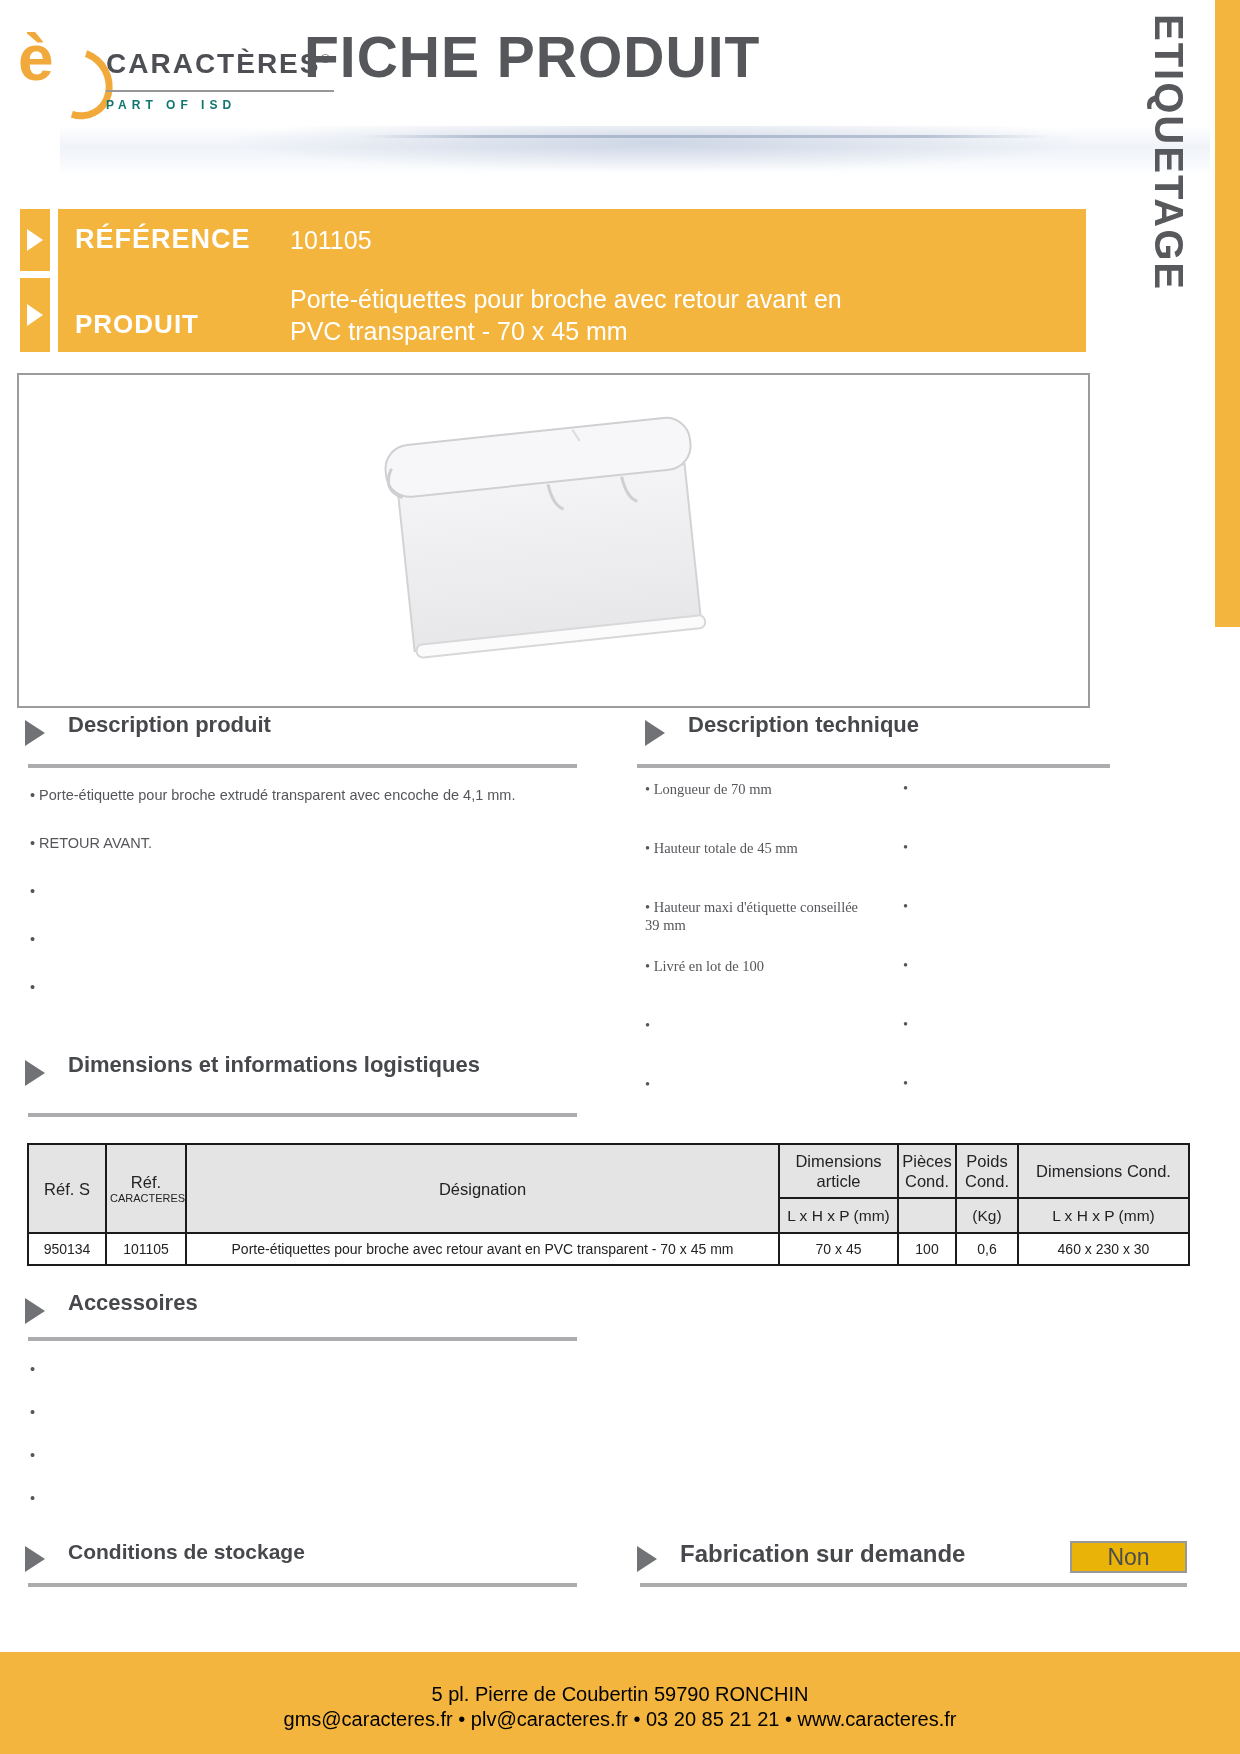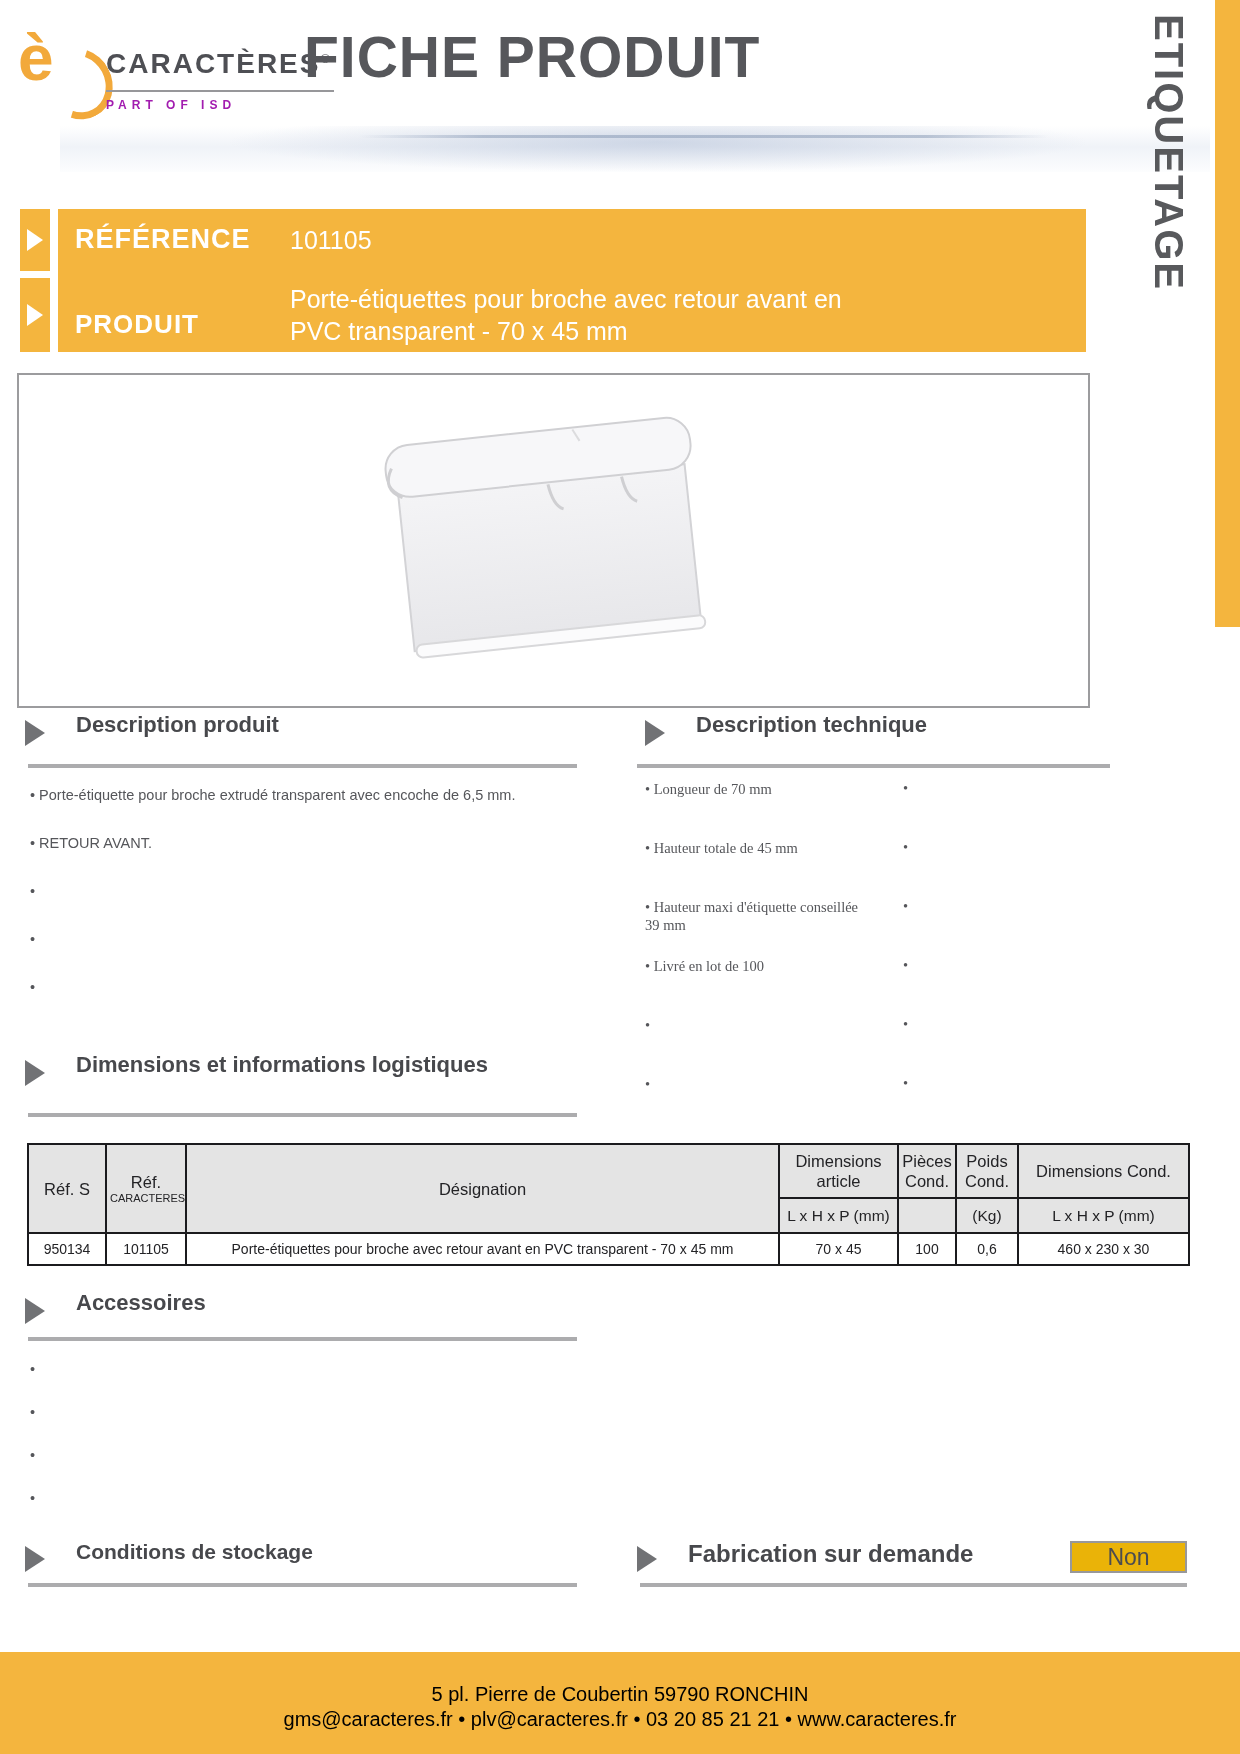--- a/index.html
+++ b/index.html
@@ -10,21 +10,21 @@
   .logo{position:absolute;left:16px;top:26px;width:300px;height:100px;}
   .logo-mark{position:absolute;left:0;top:6px;width:86px;height:88px;}
   .logo-e{position:absolute;left:2px;top:-6px;font-size:64px;font-weight:700;color:#F2A93B;line-height:1;}
   .logo-arc{position:absolute;left:30px;top:16px;width:52px;height:58px;border:7px solid #F2A93B;
             border-radius:50%;border-top-color:transparent;border-left-color:transparent;
             transform:rotate(-28deg);}
   .logo-name{position:absolute;left:90px;top:22px;font-size:28px;font-weight:700;color:#4E4F54;
              letter-spacing:2px;white-space:nowrap;}
   .logo-copy{font-size:13px;vertical-align:super;letter-spacing:0;}
   .logo-rule{position:absolute;left:90px;top:64px;width:228px;height:2px;background:#97979A;}
-  .logo-tag{position:absolute;left:90px;top:72px;font-size:12px;font-weight:700;color:#a21caf;
+  .logo-tag{position:absolute;left:90px;top:72px;font-size:12px;font-weight:700;color:#0f766e;
             letter-spacing:5px;}
   .page-title{position:absolute;left:304px;top:24px;font-size:57px;font-weight:700;color:#56575B;
               letter-spacing:1px;white-space:nowrap;}
 
   
   .ribbon{position:absolute;left:60px;top:126px;width:1150px;height:46px;
           background:
             radial-gradient(ellipse 52% 90% at 52% 35%, rgba(150,168,200,0.40), rgba(150,168,200,0) 72%),
             linear-gradient(180deg, rgba(212,222,238,0) 0%, rgba(205,215,232,0.30) 45%, rgba(232,238,248,0.12) 100%);}
   .ribbon::before{content:"";position:absolute;left:26%;top:9px;width:60%;height:3px;
@@ -54,21 +54,21 @@
              white-space:pre-line;font-weight:400;}
 
   
   .img-box{position:absolute;left:17px;top:373px;width:1069px;height:331px;border:2px solid #9C9C9E;
            background:#fff;}
   .product-svg{position:absolute;left:356px;top:18px;}
 
   
   .sec-arrow{position:absolute;width:0;height:0;border-top:13px solid transparent;
              border-bottom:13px solid transparent;border-left:20px solid #717275;}
-  .sec-title{position:absolute;font-size:22px;font-weight:700;color:#47484C;white-space:nowrap;margin-left:8px;}
+  .sec-title{position:absolute;font-size:22px;font-weight:700;color:#47484C;white-space:nowrap;}
   .sec-line{position:absolute;height:4px;background:#ACACAE;}
 
   
   .bullets{position:absolute;font-size:14.5px;line-height:18px;color:#55565A;}
   .bullets div{margin-bottom:30px;}
   .acc-bullets div{margin-bottom:25px;}
 
   .tech-rows{position:absolute;left:645px;top:780px;width:475px;font-size:14.5px;color:#55565A;}
   .tech-row{position:relative;height:59px;font-family:Liberation Serif, serif;}
   .tech-left{display:inline-block;width:272px;white-space:pre-line;line-height:18px;vertical-align:top;}
@@ -153,21 +153,21 @@
         <path d="M252 92 q 3 22 13 26" fill="none" stroke="#cfcfd2" stroke-width="3"></path>
         <rect x="30" y="238" width="290" height="13" rx="6" fill="#fbfbfc" stroke="#d8d8da" stroke-width="2"></rect>
       </g>
     </svg>
   </div>
 
   <span class="sec-arrow" style="left:25px;top:720px;"></span>
   <span class="sec-title" style="left:68px;top:712px;">Description produit</span>
   <span class="sec-line" style="left:28px;top:764px;width:549px;"></span>
   <div class="bullets" style="left:30px;top:786px;width:540px;">
-    <div>• Porte-étiquette pour broche extrudé transparent avec encoche de 6,5 mm.</div>
+    <div>• Porte-étiquette pour broche extrudé transparent avec encoche de 4,1 mm.</div>
     <div>• RETOUR AVANT.</div>
     <div>•</div>
     <div>•</div>
     <div>•</div>
   </div>
 
   <span class="sec-arrow" style="left:645px;top:720px;"></span>
   <span class="sec-title" style="left:688px;top:712px;">Description technique</span>
   <span class="sec-line" style="left:637px;top:764px;width:473px;"></span>
   <div class="tech-rows">

